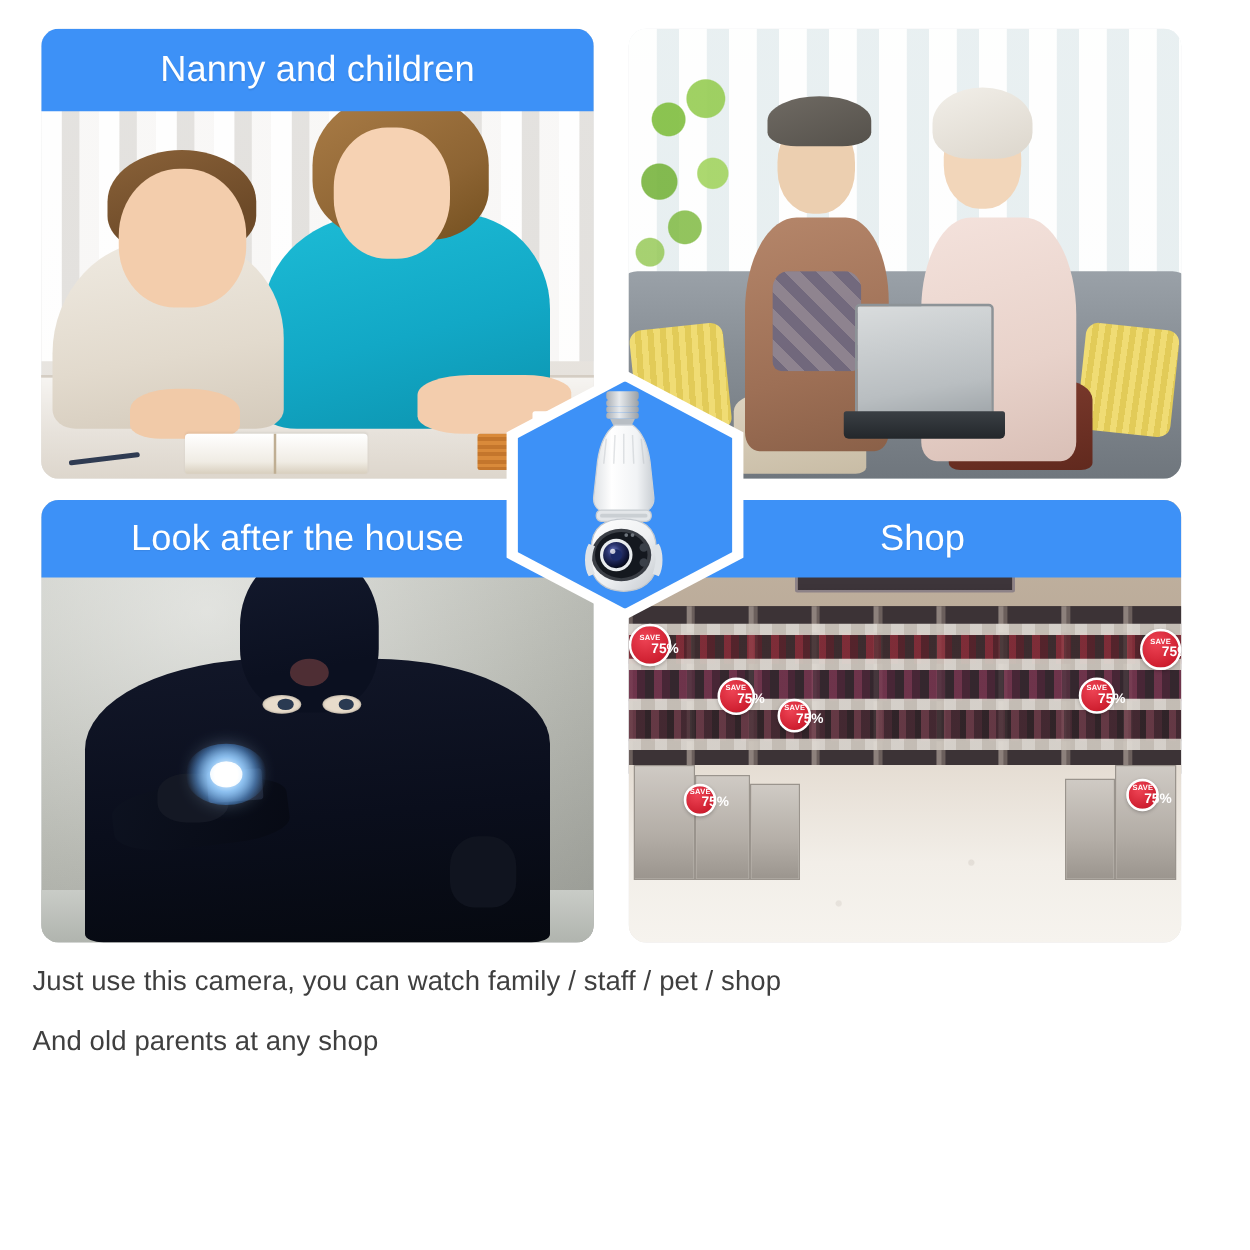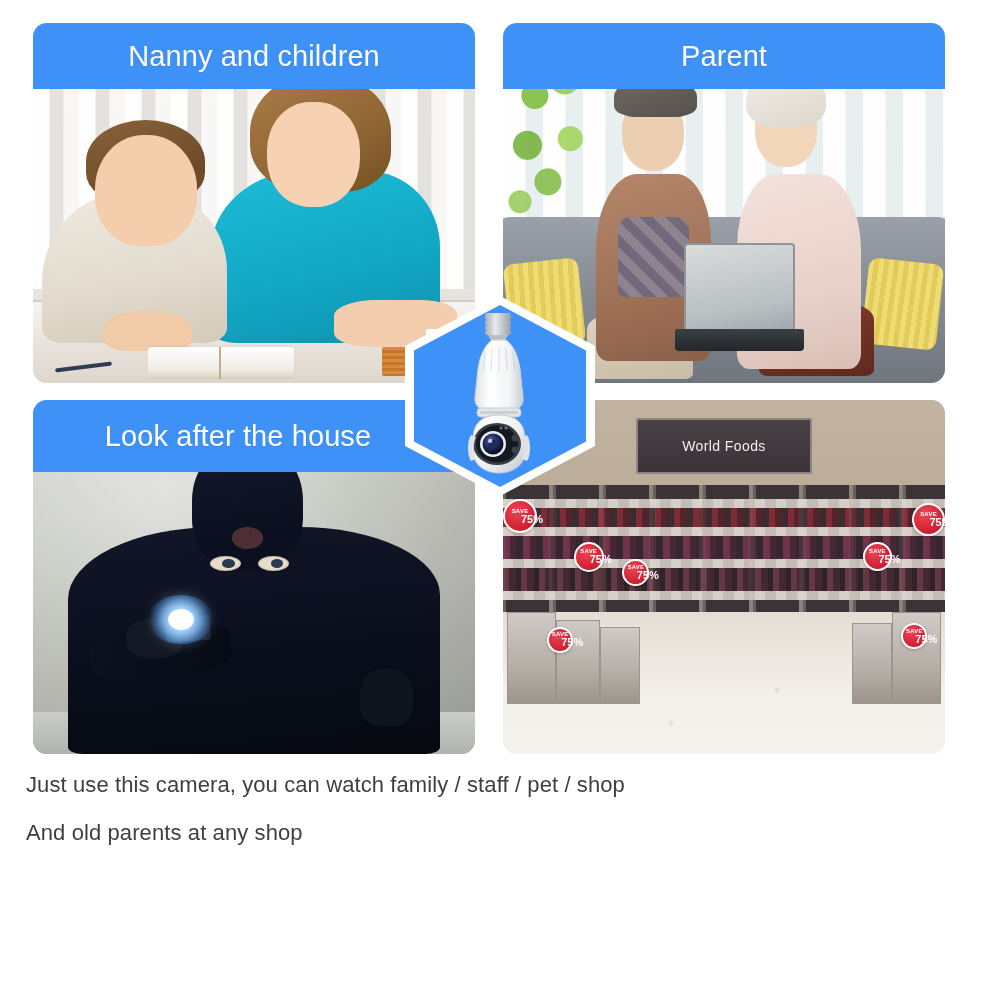--- a/index.html
+++ b/index.html
@@ -46,21 +46,21 @@
     left: 0; top: 0;
     width: 100%;
     height: 66px;
     background: #3d91f7;
     display: flex;
     align-items: center;
     justify-content: center;
     z-index: 6;
   }
   .panel.bl .panel-header,
-  .panel.br .panel-header { height: 72px; }
+  .panel.br .panel-header { height: 62px; }
 
   .panel-title {
     color: #ffffff;
     font-size: 29px;
     font-weight: normal;
     letter-spacing: .1px;
     line-height: 1;
     white-space: nowrap;
     text-shadow: 0 1px 1px rgba(0,0,0,.08);
   }
@@ -472,23 +472,20 @@
         <div class="man-vest"></div>
         <div class="man-head"></div>
         <div class="man-cap"></div>
         <div class="woman2-pants"></div>
         <div class="woman2-body"></div>
         <div class="woman2-head"></div>
         <div class="woman2-hair"></div>
         <div class="laptop"></div>
         <div class="laptop-base"></div>
       </div>
-      <div class="panel-header">
-        <span class="panel-title">Parent</span>
-      </div>
     </div>
 
     <div class="panel bl">
       <div class="panel-photo ph-burglar">
         <div class="wall"></div>
         <div class="floor"></div>
         <div class="body"></div>
         <div class="head"></div>
         <div class="eye-l"></div>
         <div class="eye-r"></div>
@@ -549,20 +546,23 @@
           <span class="s-pct">75%</span>
         </div>
         <div class="sale-dot" style="left:10%; top:64%; width:26px; height:26px;">
           <span class="s-save">SAVE</span>
           <span class="s-pct">75%</span>
         </div>
         <div class="sale-dot" style="right:4%; top:63%; width:26px; height:26px;">
           <span class="s-save">SAVE</span>
           <span class="s-pct">75%</span>
         </div>
+      </div>
+      <div class="panel-header">
+        <span class="panel-title">Shop</span>
       </div>
     </div>
   </div>
 
   <div class="hex-badge">
     <div class="hex-outer"></div>
     <div class="hex-inner"></div>
     <div class="cam-wrap">
       <svg width="130" height="170" viewBox="0 0 130 170">
         <defs>

